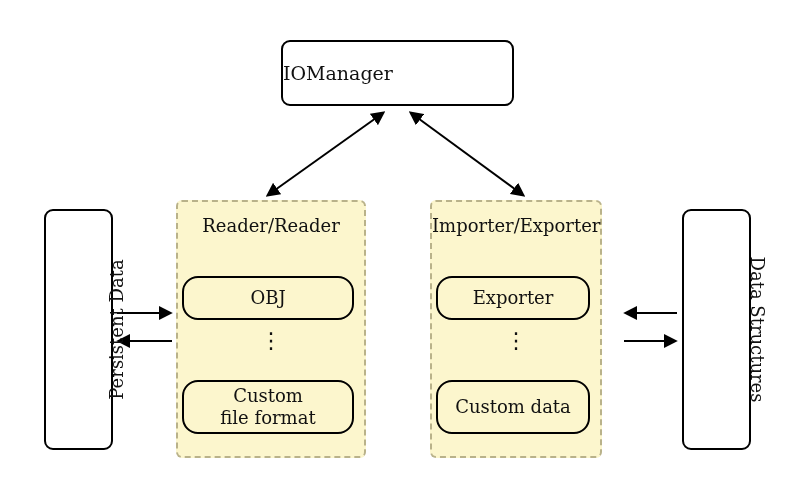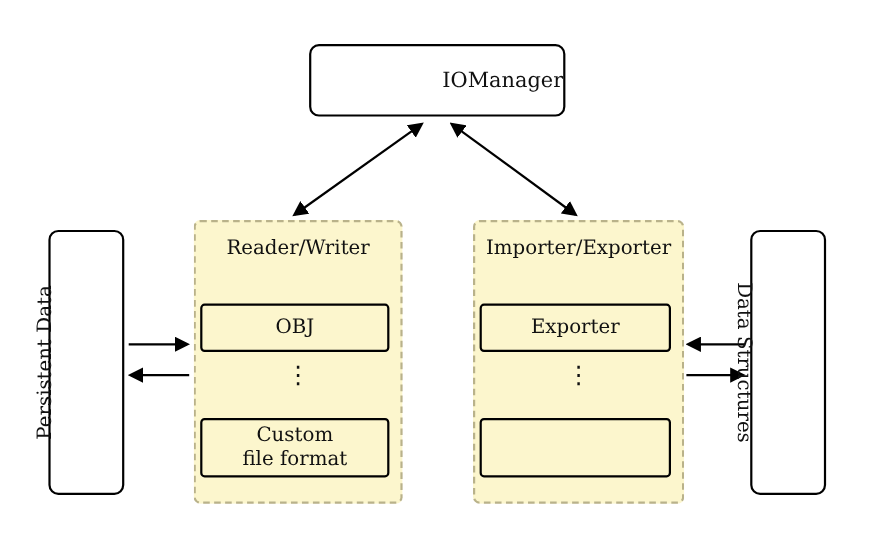--- a/index.html
+++ b/index.html
@@ -11,50 +11,50 @@
     color:#111111;
     overflow:hidden;
   }
 
   
   .node {
     position:absolute;
     border:2px solid #000000;
     border-radius:9px;
     background:#ffffff;
-    display:flex; align-items:center; justify-content:flex-end;
+    display:flex; align-items:center; justify-content:flex-start;
     box-sizing:border-box;
   }
   #iomanager { left:281px; top:40px; width:233px; height:66px; font-size:19px; }
 
   #persistent-data { left:44px;  top:209px; width:69px; height:241px; }
   #data-structures { left:682px; top:209px; width:69px; height:241px; }
   .rot-up   { transform:rotate(-90deg); white-space:nowrap; font-size:18px; }
   .rot-down { transform:rotate(90deg);  white-space:nowrap; font-size:18px; }
 
   
   .group {
     position:absolute;
     background: var(--group-fill, #fcf6cd);
     border:2px dashed var(--group-border, #b9b28a);
     border-radius:6px;
     box-sizing:border-box;
   }
   #group-rw { left:176px; top:200px; width:190px; height:258px; }
-  #group-ie { left:430px; top:200px; width:192px; height:258px; }
+  #group-ie { left:430px; top:200px; width:172px; height:258px; }
 
   .group-title {
     position:absolute; top:13px; left:0; right:0;
     text-align:center; font-size:18px;
   }
 
   .inner-box {
     position:absolute; left:4px; right:10px;
     border:2px solid #000000;
-    border-radius:4px;
+    border-radius:16px;
     background: var(--group-fill, #fcf6cd);
     display:flex; flex-direction:column; align-items:center; justify-content:center;
     font-size:18px; line-height:1.25;
     box-sizing:border-box;
     text-align:center;
   }
   .inner-top    { top:74px;  height:44px; }
   .inner-bottom { top:178px; height:54px; }
 
   .vdots {
@@ -97,34 +97,35 @@
 
   <div class="node" id="persistent-data">
     <span class="rot-up">Persistent Data</span>
   </div>
 
   <div class="node" id="data-structures">
     <span class="rot-down">Data Structures</span>
   </div>
 
   <div class="group" id="group-rw">
-    <div class="group-title">Reader/Writer</div>
+    <div class="group-title">Reader/Reader</div>
     <div class="inner-box inner-top">
       <span>OBJ</span>
     </div>
     <div class="vdots">⋮</div>
     <div class="inner-box inner-bottom">
       <span>Custom</span>
       <span>file format</span>
     </div>
   </div>
 
   <div class="group" id="group-ie">
     <div class="group-title">Importer/Exporter</div>
     <div class="inner-box inner-top">
       <span>Exporter</span>
     </div>
     <div class="vdots">⋮</div>
     <div class="inner-box inner-bottom">
+      <span>Custom data</span>
     </div>
   </div>
 
 </div>
 
 </body></html>

